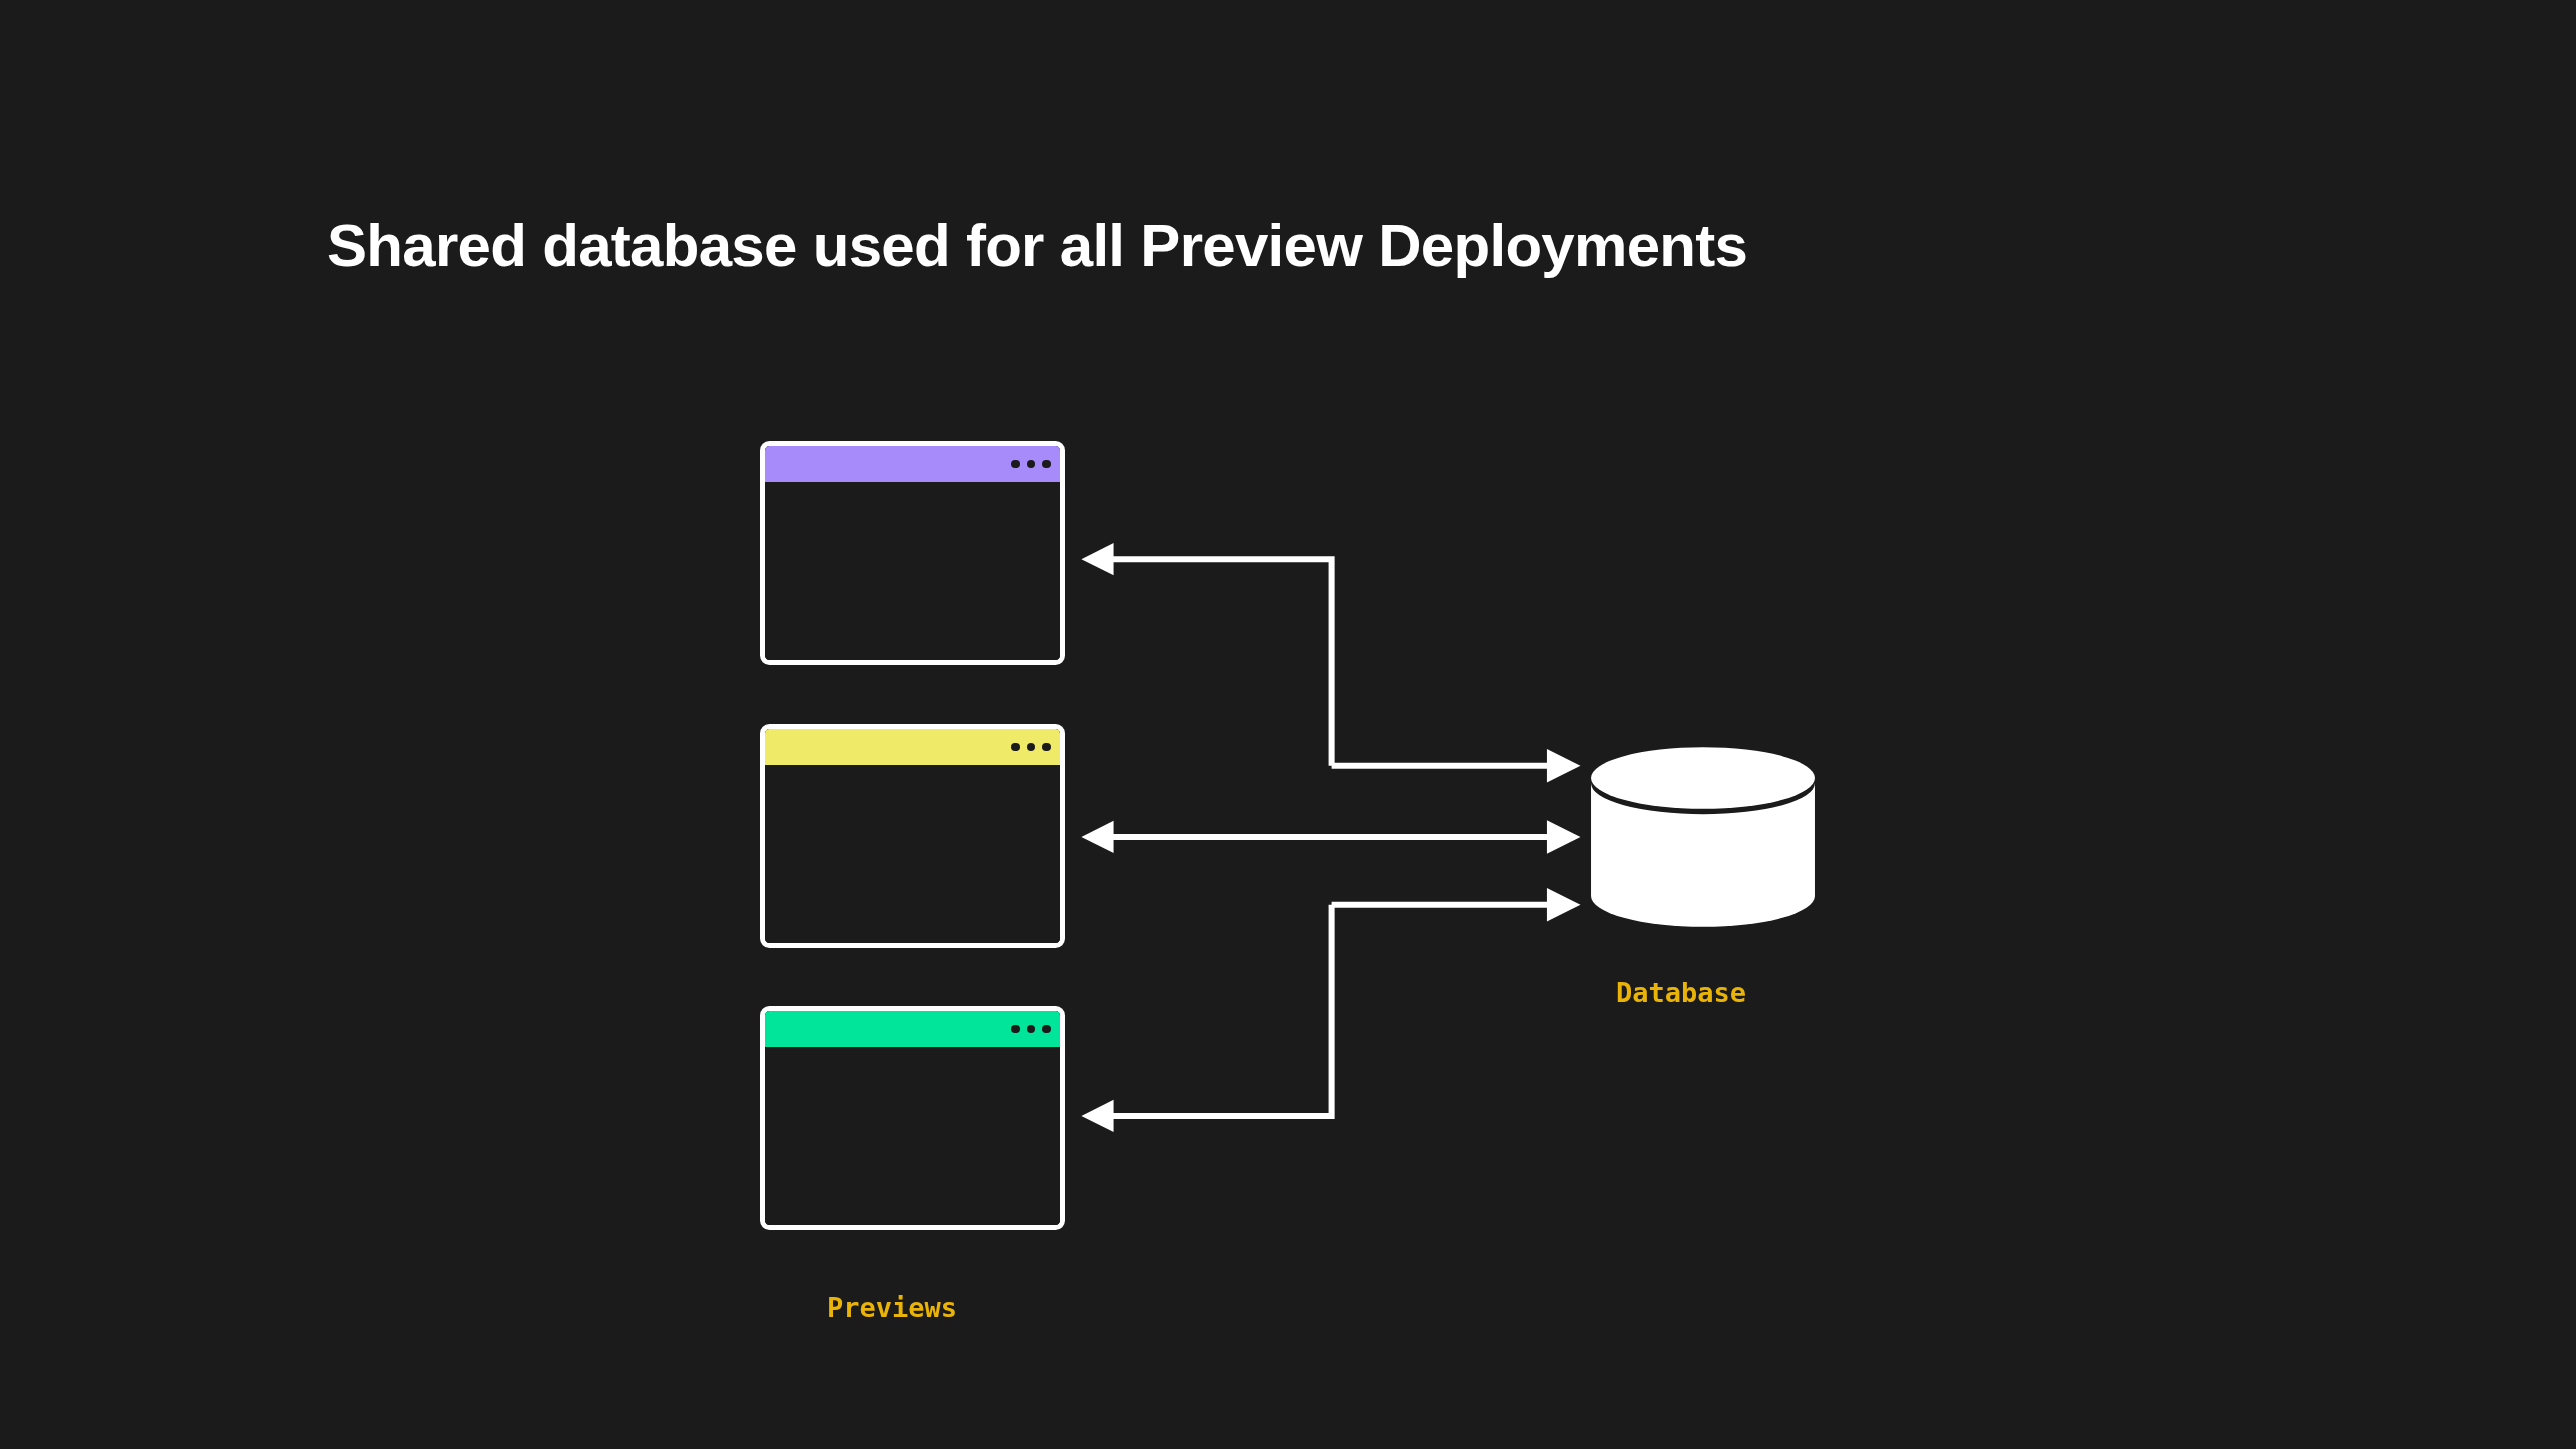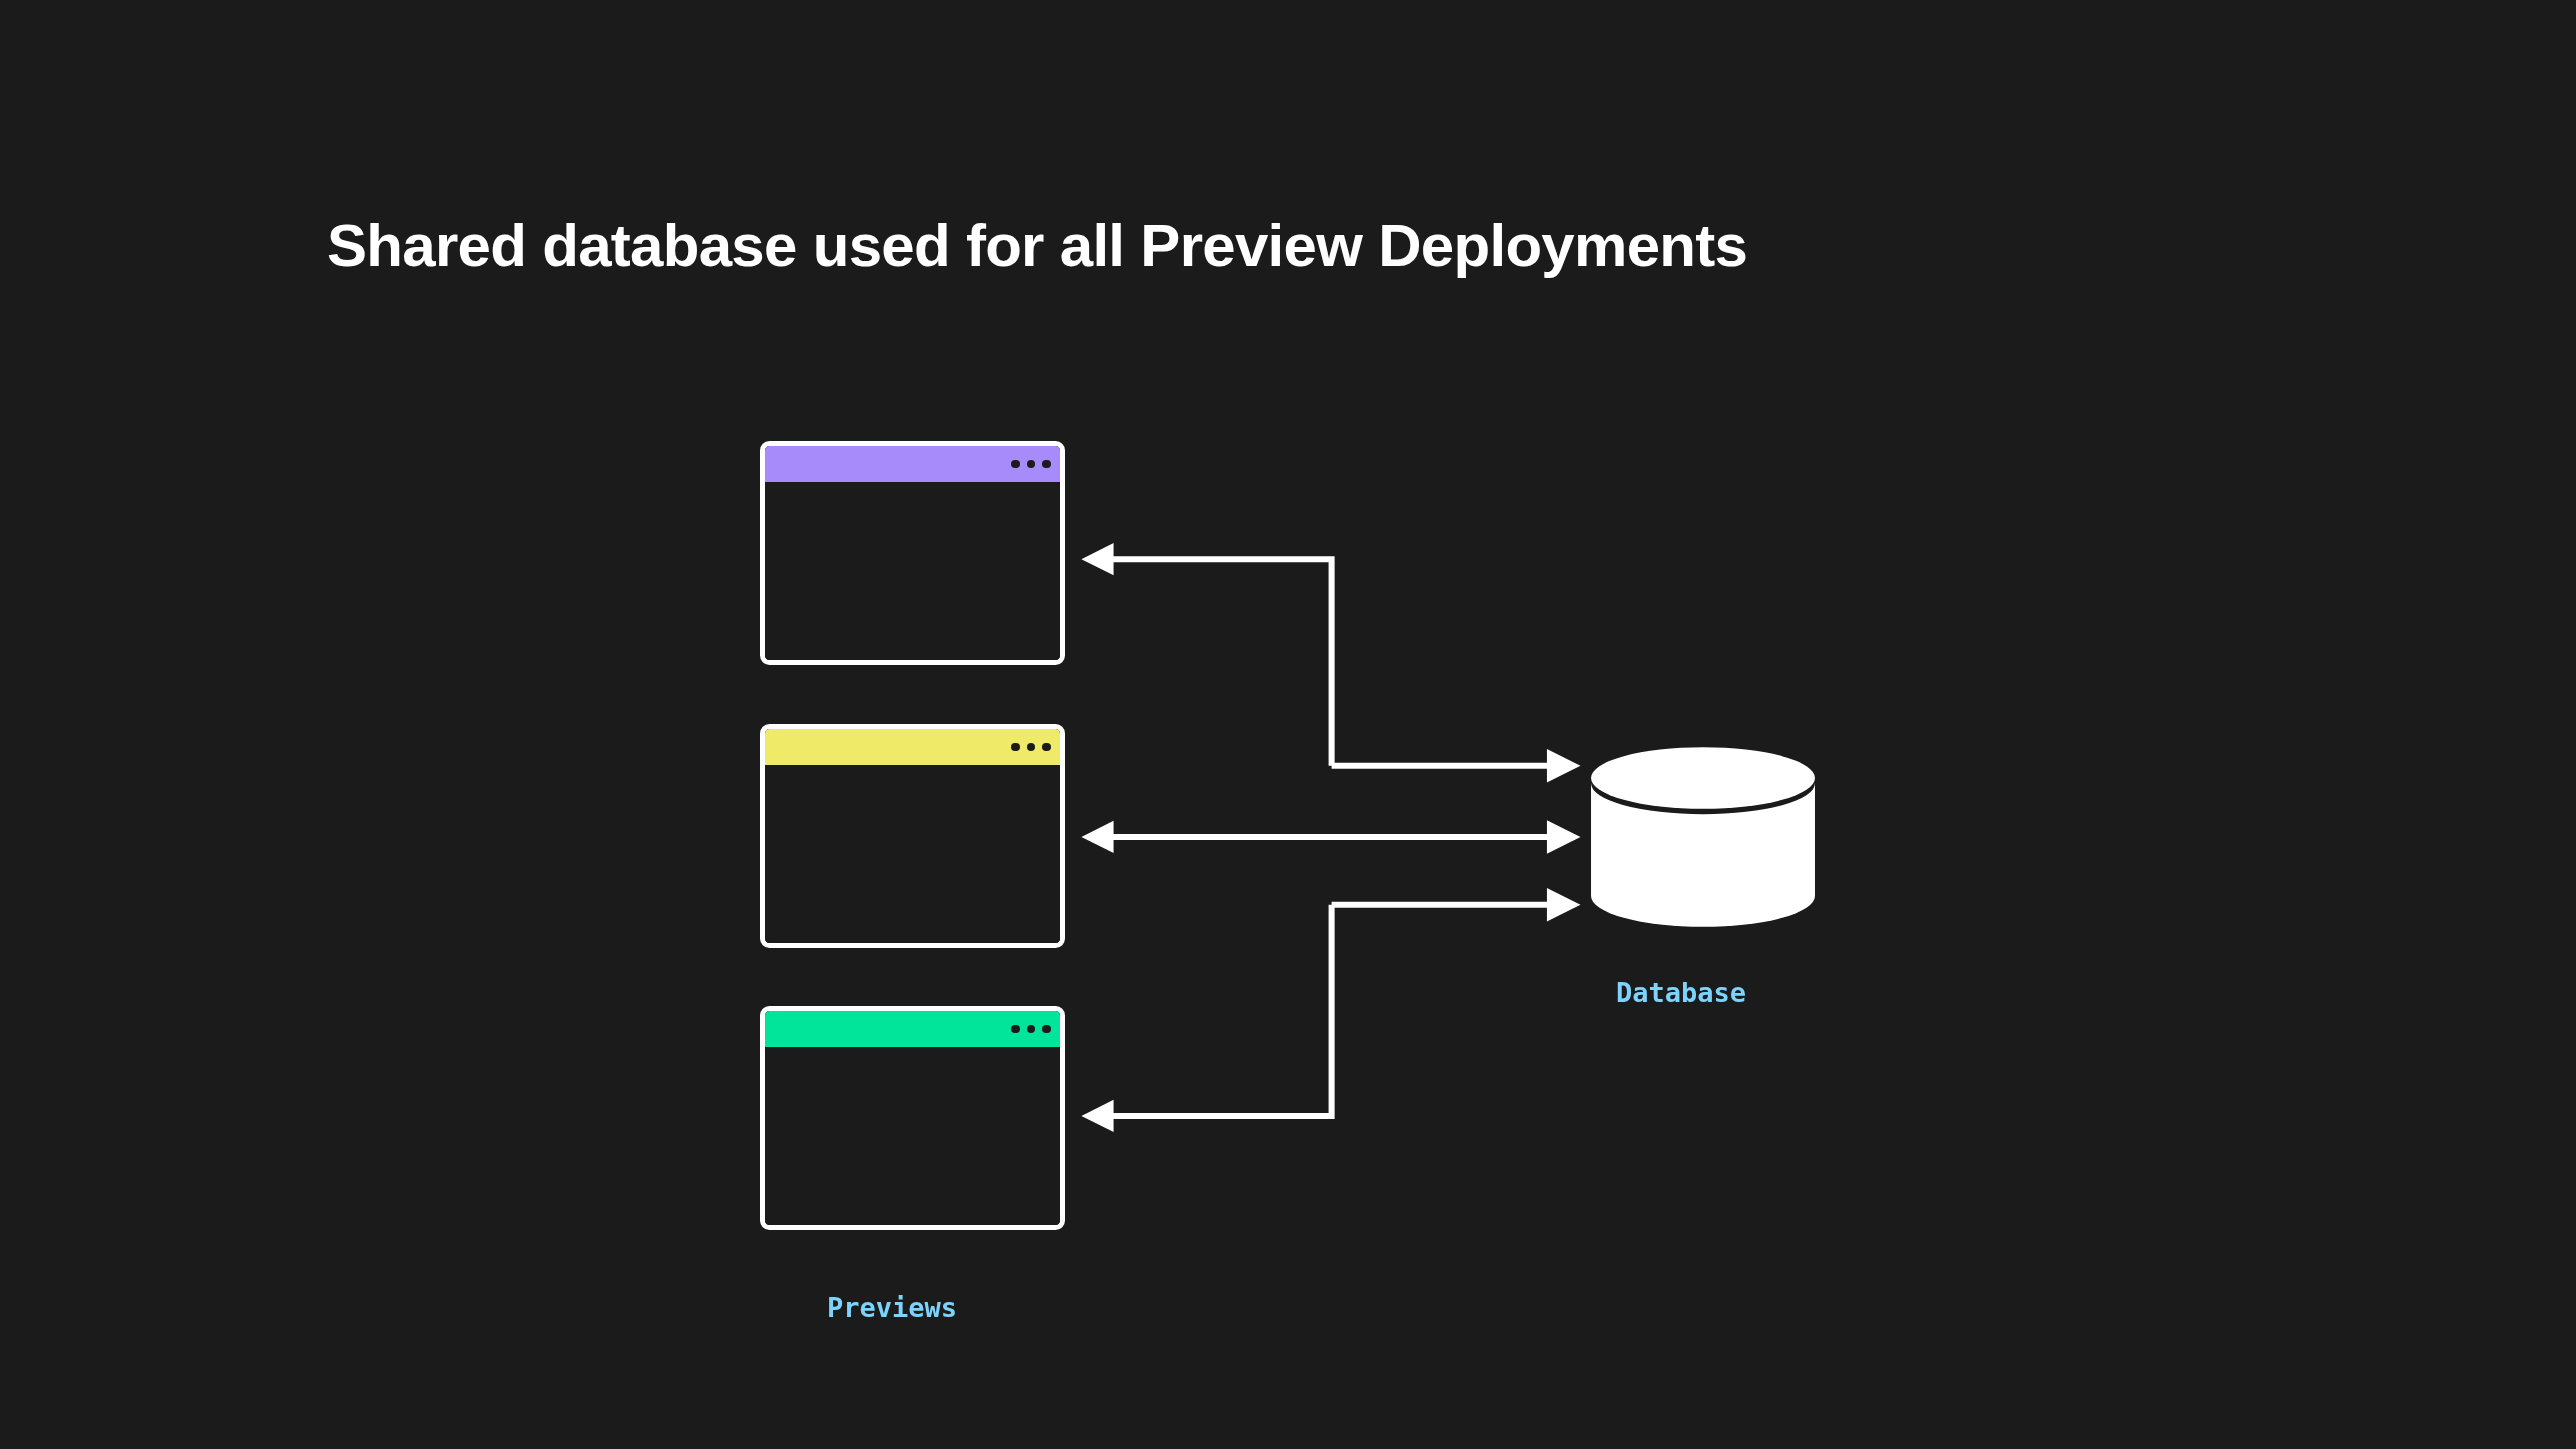--- a/index.html
+++ b/index.html
@@ -83,21 +83,21 @@
   .win-purple { left: 760px; top: 393px; }
   .win-yellow { left: 760px; top: 676px; }
   .win-green  { left: 760px; top: 958px; }
 
   
   .mono-label {
     position: absolute;
     font-family: "DejaVu Sans Mono", "Liberation Mono", monospace;
     font-size: 27px;
     font-weight: 700;
-    color: #7dd3fc;
+    color: #eab308;
     white-space: nowrap;
     letter-spacing: 0px;
   }
   .label-previews { left: 827px; top: 1244px; text-align: center; }
   .label-database { left: 1616px; top: 929px; }
 
   
   #connectors {
     position: absolute;
     left: 0;

